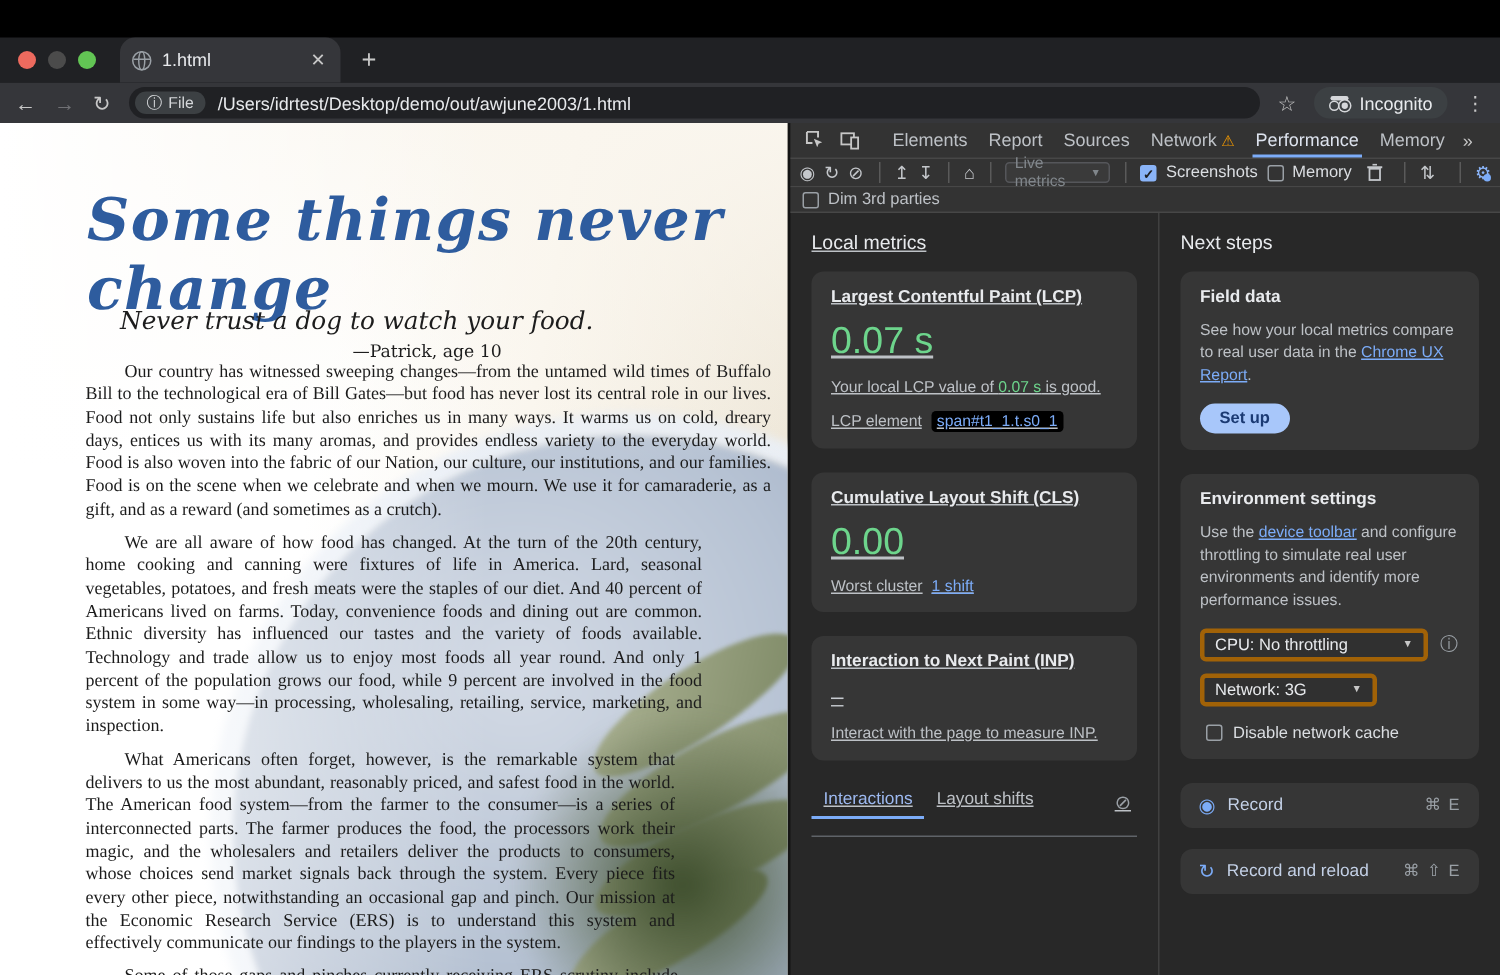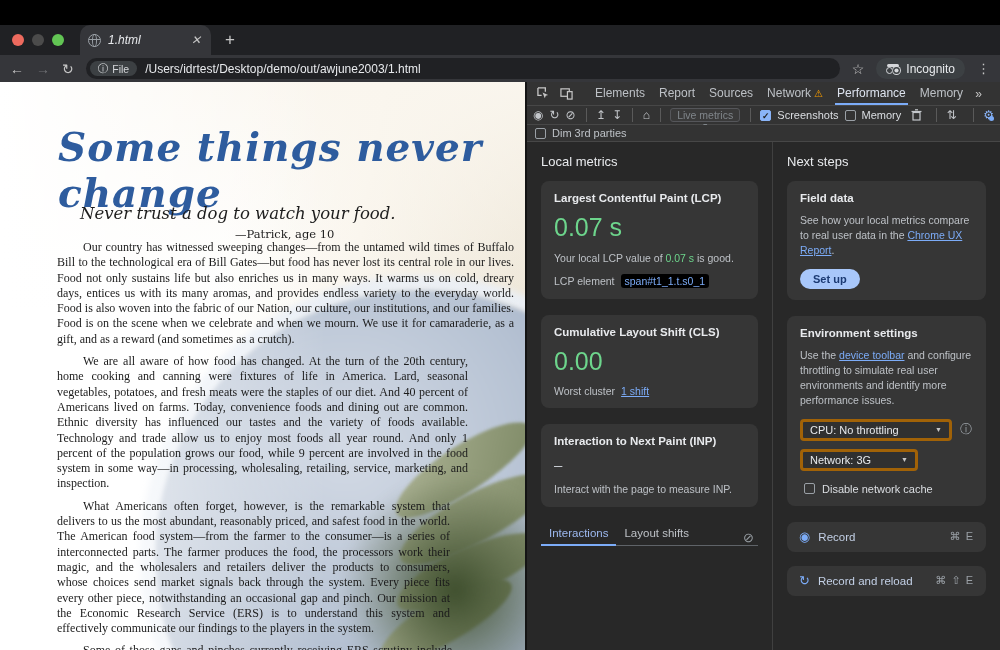--- a/index.html
+++ b/index.html
@@ -7,22 +7,22 @@
               font-family:"Liberation Sans", sans-serif; }
   .stage { position:relative; width:1000px; height:650px; background:#000; }
 
   
   .menubar { position:absolute; top:0; left:0; width:1000px; height:25px; background:#000; }
   .tabstrip { position:absolute; top:25px; left:0; width:1000px; height:30px;
               background:#202124; display:flex; align-items:center; }
   .lights { display:flex; gap:8px; padding:0 10px 0 12px; }
   .light { width:12px; height:12px; border-radius:50%; }
   .light.red{ background:#ed6a5e; } .light.yellow{ background:#4b4b4b; } .light.green{ background:#62c554; }
-  .tab { margin-left:6px; height:30px; width:131px; background:#35363a;
-         border-radius:10px 10px 0 0; display:flex; align-items:center; padding:0 8px; gap:7px;font-style:italic; }
+  .tab { margin-left:6px; height:30px; width:147px; background:#35363a;
+         border-radius:10px 10px 0 0; display:flex; align-items:center; padding:0 8px; gap:7px; }
   .tab-globe { width:13px; height:13px; border:1.3px solid #9aa0a6; border-radius:50%; position:relative; flex:0 0 auto;}
   .tab-globe:before{ content:""; position:absolute; left:0; right:0; top:45%; border-top:1px solid #9aa0a6;}
   .tab-globe:after{ content:""; position:absolute; left:30%; right:30%; top:-1px; bottom:-1px; border:1px solid #9aa0a6; border-radius:50%;}
   .tab-title { font-size:12px; color:#e8eaed; flex:1; white-space:nowrap; overflow:hidden; }
   .tab-close { color:#c7c7c7; font-size:12px; padding:0 2px; }
   .newtab { color:#c7c7c7; font-size:17px; margin-left:14px; font-weight:300; }
   .tabsearch { position:absolute; right:12px; top:34px; color:#9aa0a6; font-size:10px; }
 
   .addressbar { position:absolute; top:55px; left:0; width:1000px; height:27px; background:#35363a;
                 display:flex; align-items:center; padding:0 10px; gap:12px; }
@@ -90,49 +90,49 @@
   .dt-tab.sel { color:#dde3ee; }
   .dt-tab.sel:after { content:""; position:absolute; left:4px; right:4px; bottom:-1px; height:2px; background:#7cacf8; }
   .warn { color:#f29900; font-size:10px; margin-left:3px; }
   .dt-tabbar .spacer, .dt-row2 .spacer { flex:1; }
   .svg-ic { display:inline-flex; align-items:center; padding:0 4px; }
 
   .dt-row2 { height:19px; background:#333333; border-bottom:1px solid #474747;
              display:flex; align-items:center; padding:0 6px; gap:6px; flex:0 0 auto; }
   .r2ic { color:#c4c7cb; font-size:12px; line-height:1; }
   .dd { width:132px; height:14px; border:1px solid #55565a; border-radius:3px; background:#3a3a3a;
-        display:flex; align-items:center; padding:0 5px; gap:1px;flex-direction:column; }
+        display:flex; align-items:center; padding:0 5px; gap:1px; }
   .dd .dd-label { flex:1; font-size:10.5px; color:#80868b; }
   .dd .dd-arrow { font-size:7px; color:#80868b; }
   .cb { width:11px; height:11px; border:1px solid #9aa0a6; border-radius:2px; flex:0 0 auto; }
   .cb.checked { background:#8ab4f8; border-color:#8ab4f8; color:#202124; font-size:9px;
                 font-weight:bold; line-height:10px; text-align:center; }
   .cb-label { font-size:11px; color:#dbdee2; }
   .gear-dot { position:relative; }
   .gear-dot:after { content:""; position:absolute; right:0px; bottom:0px; width:5px; height:5px;
                     border-radius:50%; background:#7cacf8; }
   .dt-row3 { height:17px; background:#333333; border-bottom:1px solid #474747;
              display:flex; align-items:center; padding:0 8px; gap:6px; flex:0 0 auto; }
   .dt-row3 .cb-label { color:#bdc1c6; }
 
   .dt-main { flex:1; display:flex; min-height:0; }
-  .col-metrics { width:246px; border-right:1px solid #404040; padding:12px 14px; overflow:hidden; }
+  .col-metrics { width:246px; border-right:1px solid #404040; padding:12px 14px; overflow:hidden;text-decoration:underline; }
   .col-next { flex:1; padding:12px 14px; overflow:hidden; }
   .col-h { font-size:13px; color:#e8eaed; margin-bottom:12px; }
   .card { background:#363636; border-radius:8px; padding:11px 13px; margin-bottom:16px; }
   .card-title { font-size:11.5px; font-weight:bold; color:#e8eaed; margin-bottom:9px; }
   .metric-value { font-size:25px; color:#6dd58c; margin-bottom:9px; font-weight:400; }
   .metric-value.na { font-size:15px; color:#c7cbd1; }
   .metric-desc { font-size:10.5px; color:#bdc1c6; margin-bottom:8px; line-height:1.4; }
   .good { color:#6dd58c; }
   .lcp-el-row { font-size:10.5px; color:#bdc1c6; display:flex; align-items:center; gap:6px; }
   .el-chip { background:#000000; border-radius:3px; padding:1px 4px; color:#7cacf8; font-size:10.5px; }
   a.blue, .blue-link { color:#7cacf8; text-decoration:underline; font-size:10.5px; cursor:pointer; }
   .learn-link { display:block; margin:2px 0 14px; }
-  .mini-tabs { display:flex; align-items:flex-end; border-bottom:1px solid #5f6368; padding-bottom:0;margin-top:12px; }
+  .mini-tabs { display:flex; align-items:center; border-bottom:1px solid #5f6368; padding-bottom:12px;margin-top:12px; }
   .mini-tab { font-size:11.5px; padding:4px 8px 6px; color:#bdc1c6; position:relative; }
   .mini-tab.sel { color:#9db9f0; }
   .mini-tab.sel:after { content:""; position:absolute; left:0; right:0; bottom:-1px; height:2px; background:#7cacf8; }
   .mini-tabs .spacer { flex:1; }
   .clear-ic { color:#9aa0a6; font-size:13px; padding-right:4px; }
 
   .card p.body { font-size:10.5px; line-height:1.45; color:#bdc1c6; margin-bottom:10px; }
   .setup-btn { display:inline-block; background:#a8c7fa; color:#1b3a73; font-size:11px;
                padding:4px 13px; border-radius:13px; border:none; font-weight:bold; }
   .select { height:22px; border:3px solid #a16207; border-radius:4px; background:#303030;

